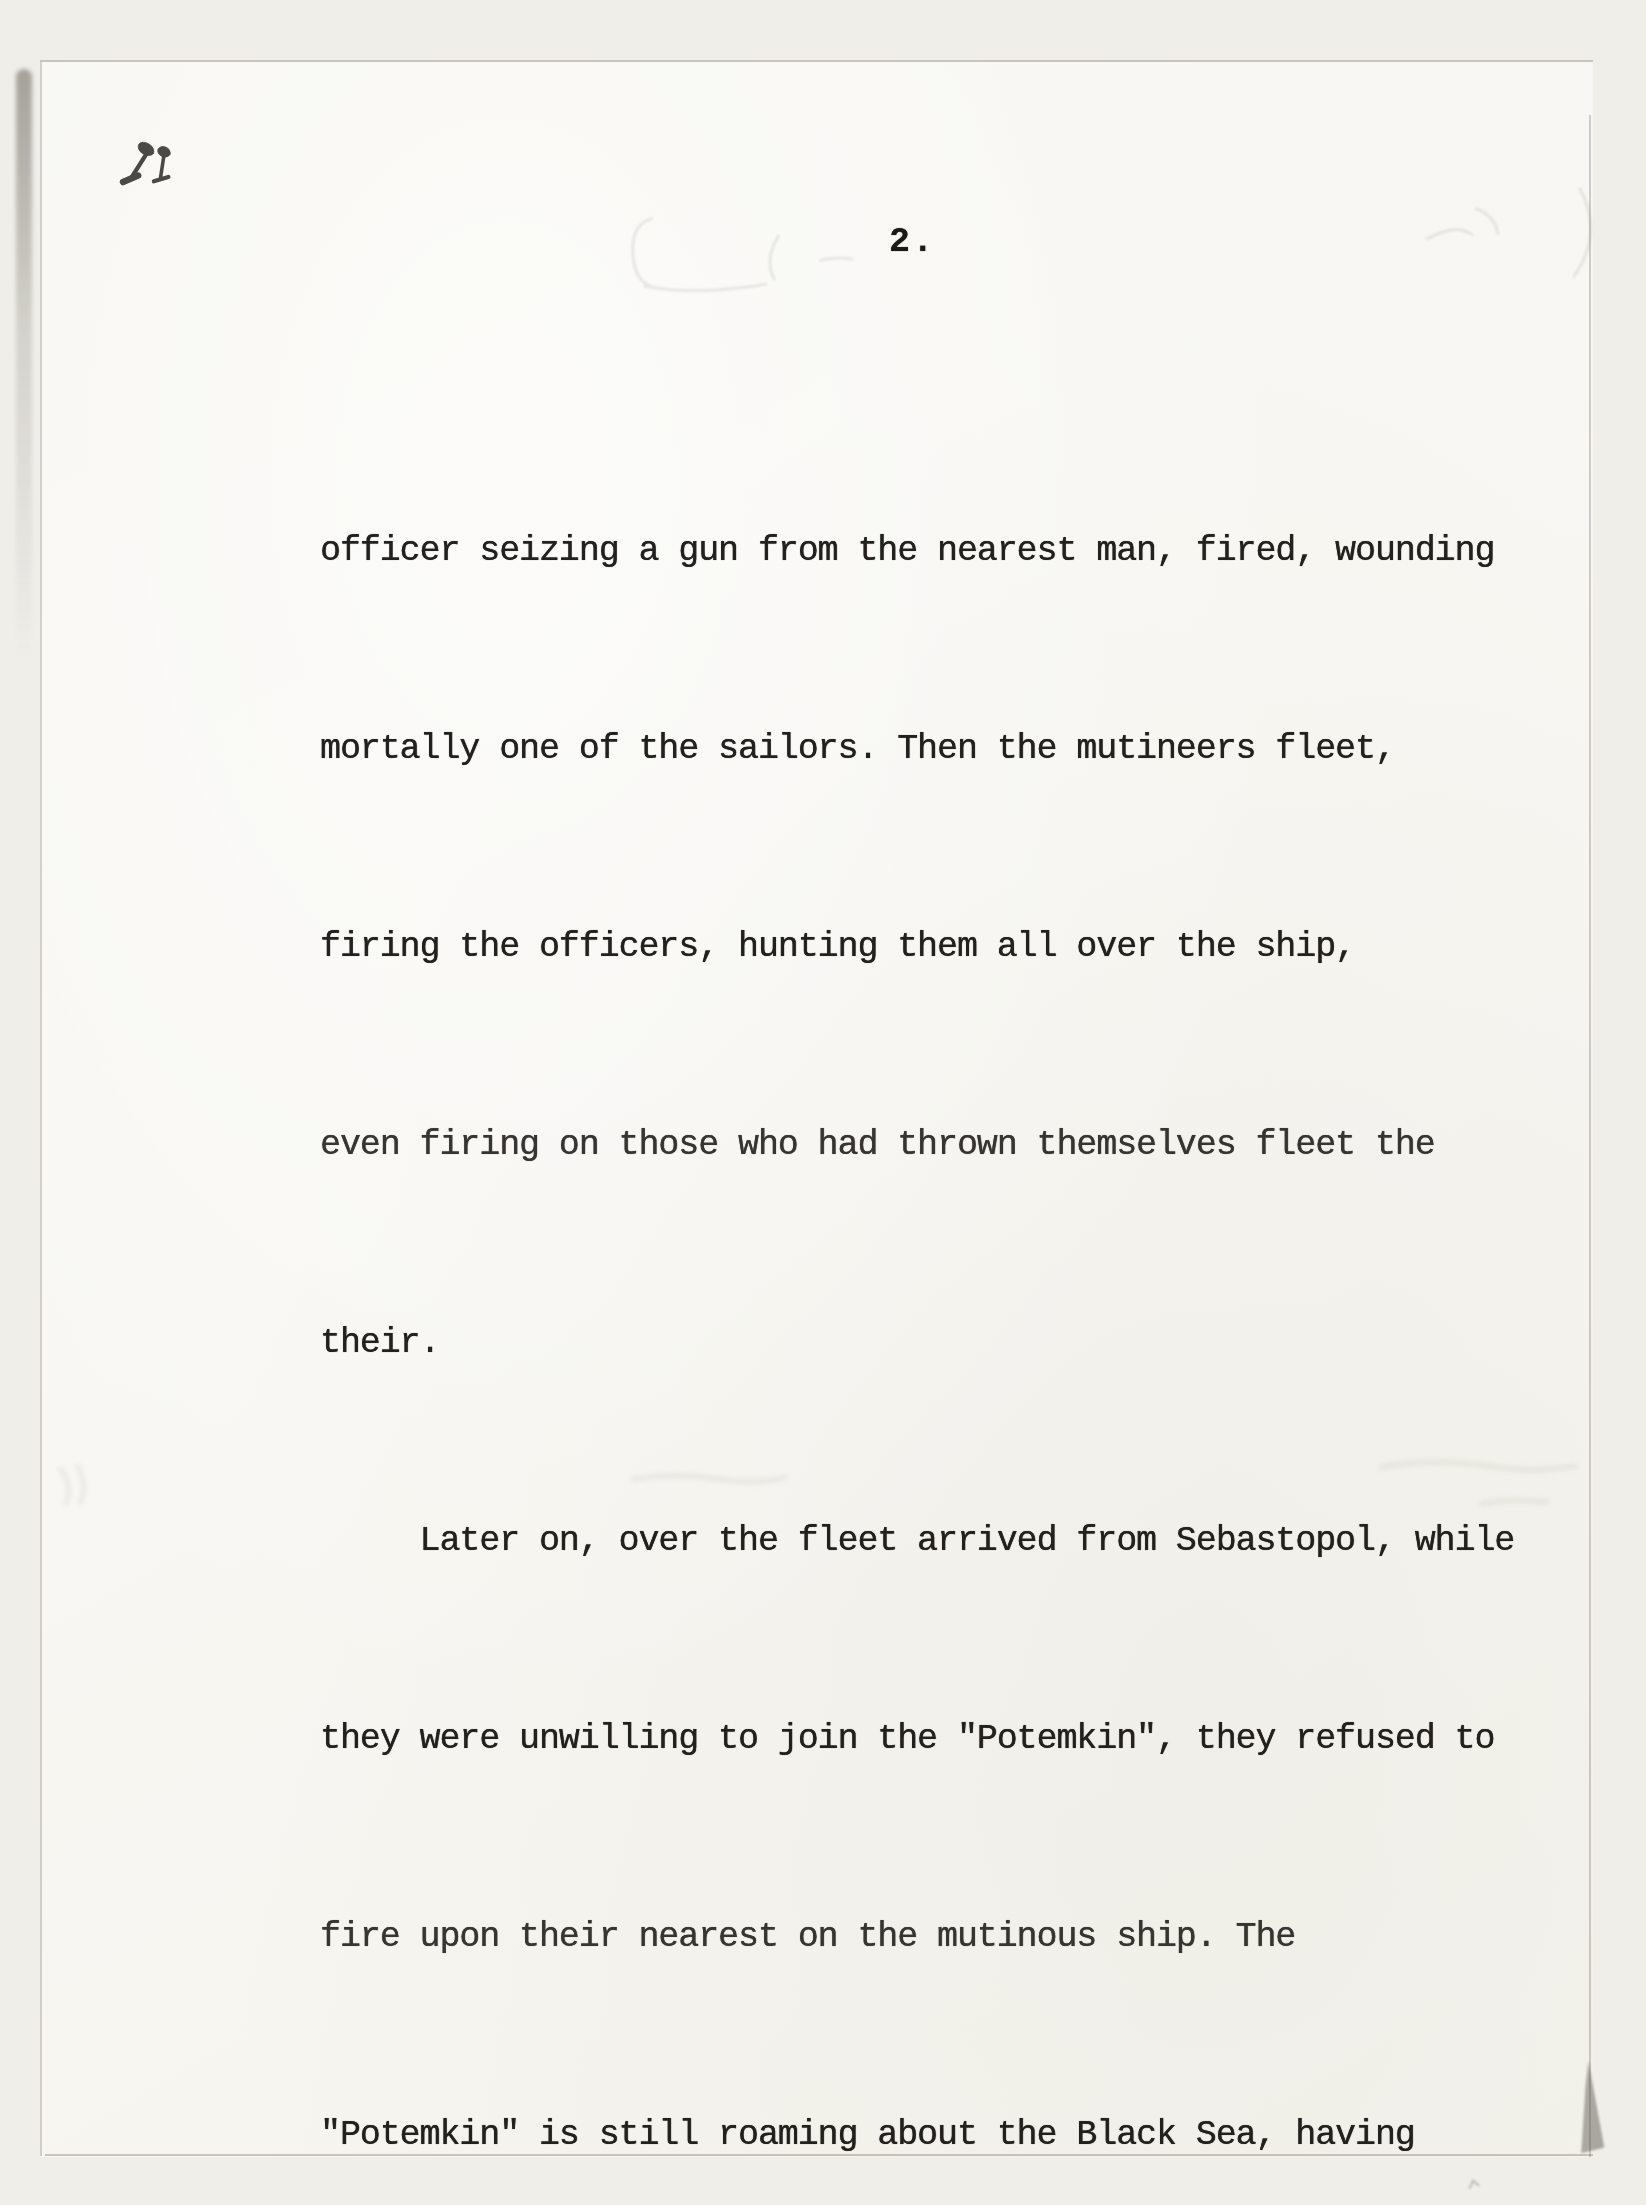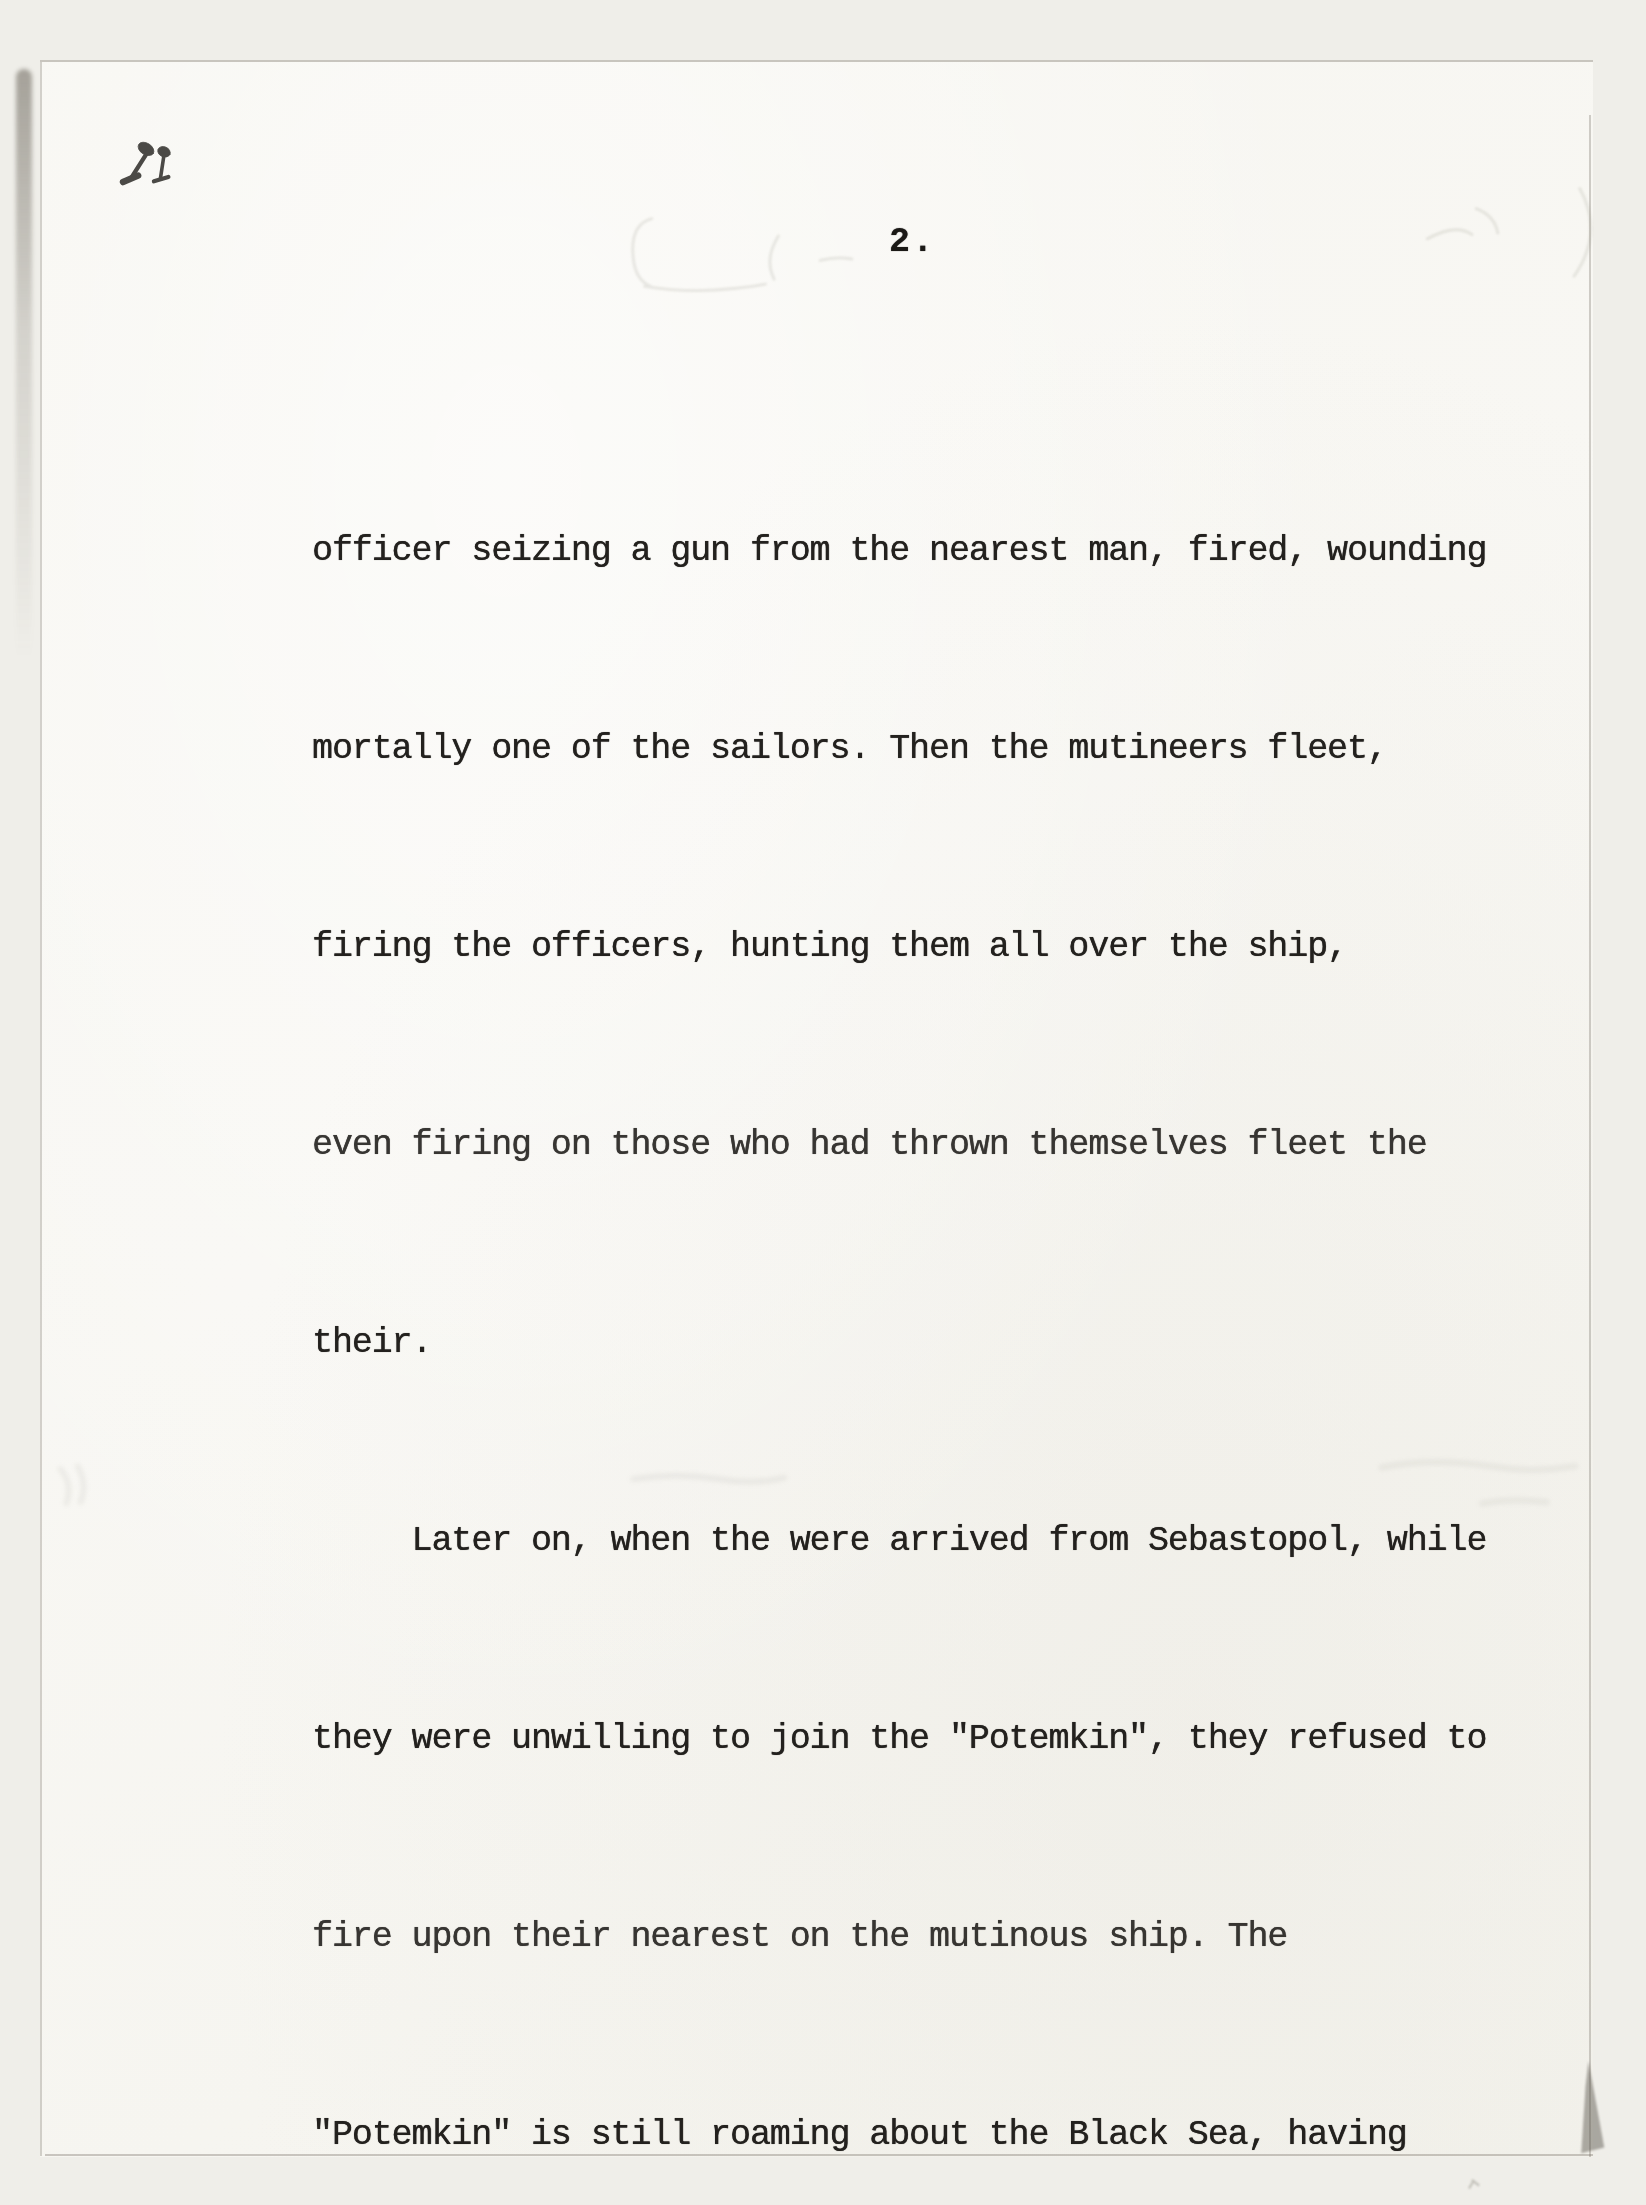--- a/index.html
+++ b/index.html
@@ -36,21 +36,21 @@
   .typed {
     position: absolute;
     left: 312px; top: 386px;
     font-size: 35px;
     line-height: 66px;
     letter-spacing: -1.1px;
     color: #23211e;
     white-space: pre;
     text-shadow: 0 0 0.7px rgba(25,22,20,0.85), 0.4px 0.4px 0 rgba(25,22,20,0.30);
   }
-  .typed .line { height: 66px; }
+  .typed .line { height: 66px; margin-left: 8px; }
   .typed .line:nth-child(4), .typed .line:nth-child(8), .typed .line:nth-child(11) {
     opacity: 0.90; filter: blur(0.2px);
   }
   .pagenum {
     position: absolute;
     left: 889px; top: 222px;
     font-size: 35px;
     font-weight: bold;
     letter-spacing: 2.2px;
     color: #1b1916;
@@ -109,21 +109,21 @@
   </svg>
 
   <div class="pagenum">2.</div>
 
   <div class="typed">
     <div class="line">officer seizing a gun from the nearest man, fired, wounding</div>
     <div class="line">mortally one of the sailors. Then the mutineers fleet,</div>
     <div class="line">firing the officers, hunting them all over the ship,</div>
     <div class="line">even firing on those who had thrown themselves fleet the</div>
     <div class="line">their.</div>
-    <div class="line">     Later on, when the were arrived from Sebastopol, while</div>
+    <div class="line">     Later on, over the fleet arrived from Sebastopol, while</div>
     <div class="line">they were unwilling to join the "Potemkin", they refused to</div>
     <div class="line">fire upon their nearest on the mutinous ship. The</div>
     <div class="line">"Potemkin" is still roaming about the Black Sea, having</div>
     
     
     
     
     
     
     

